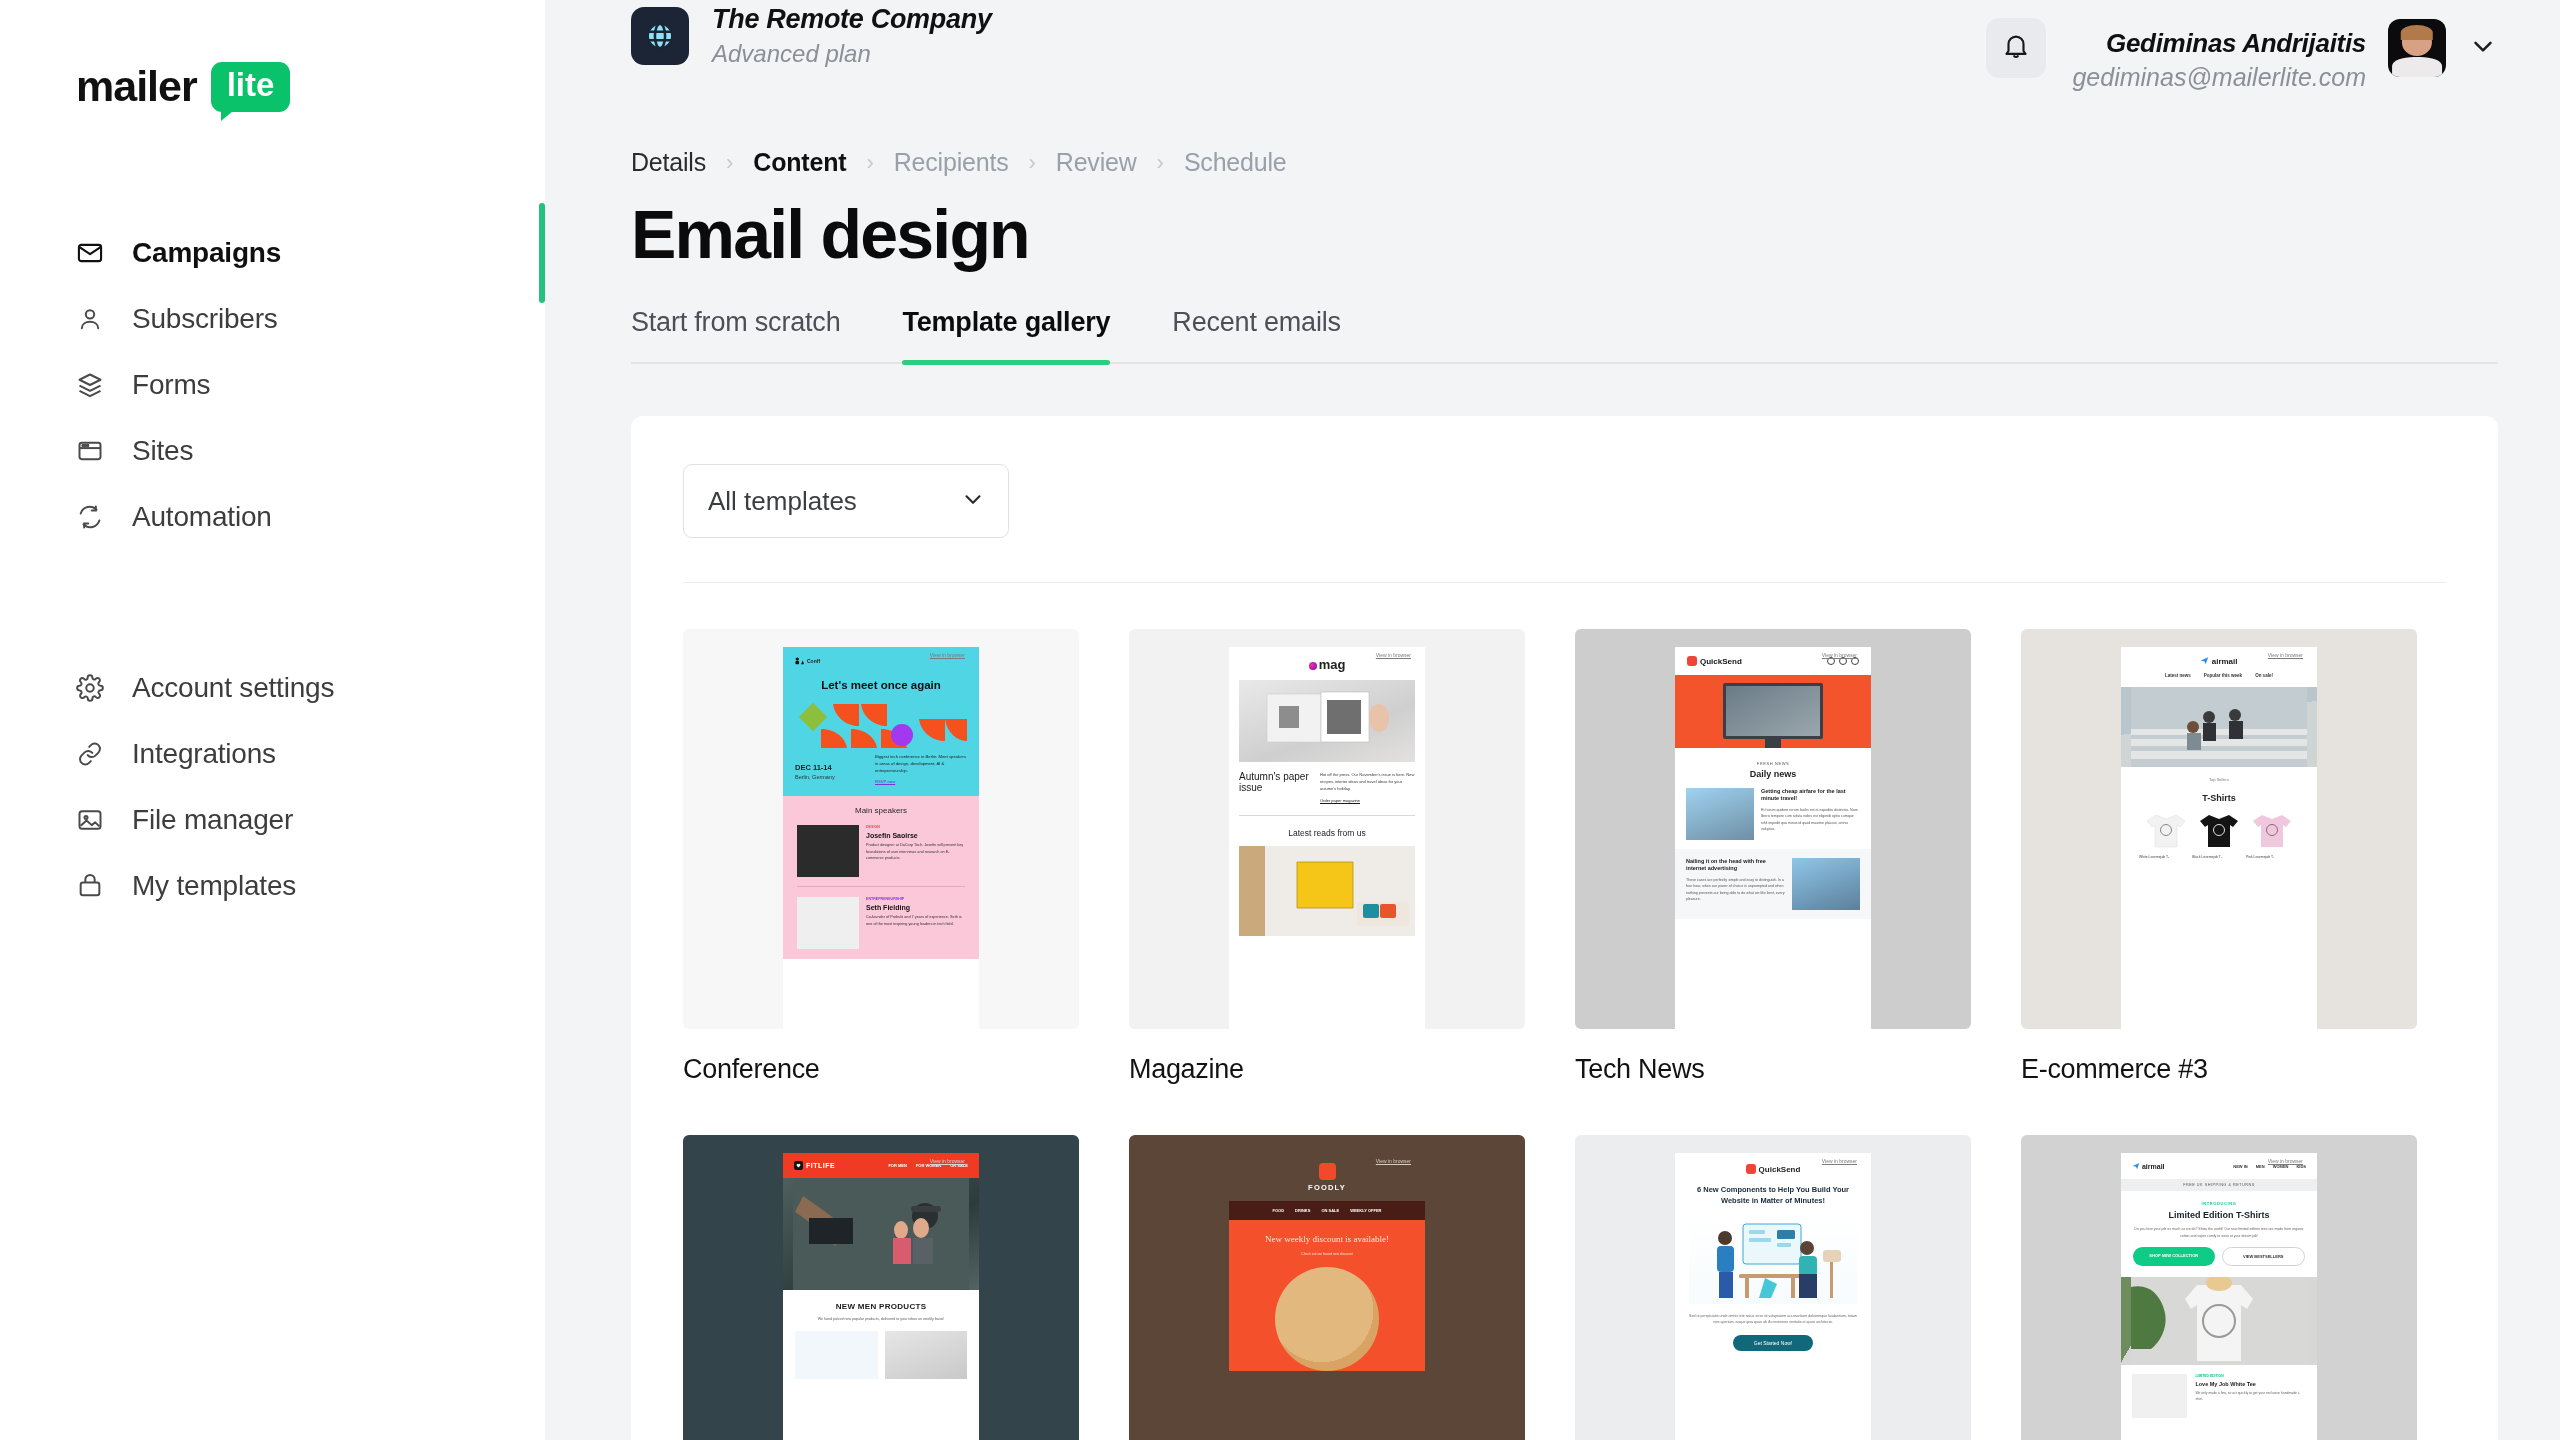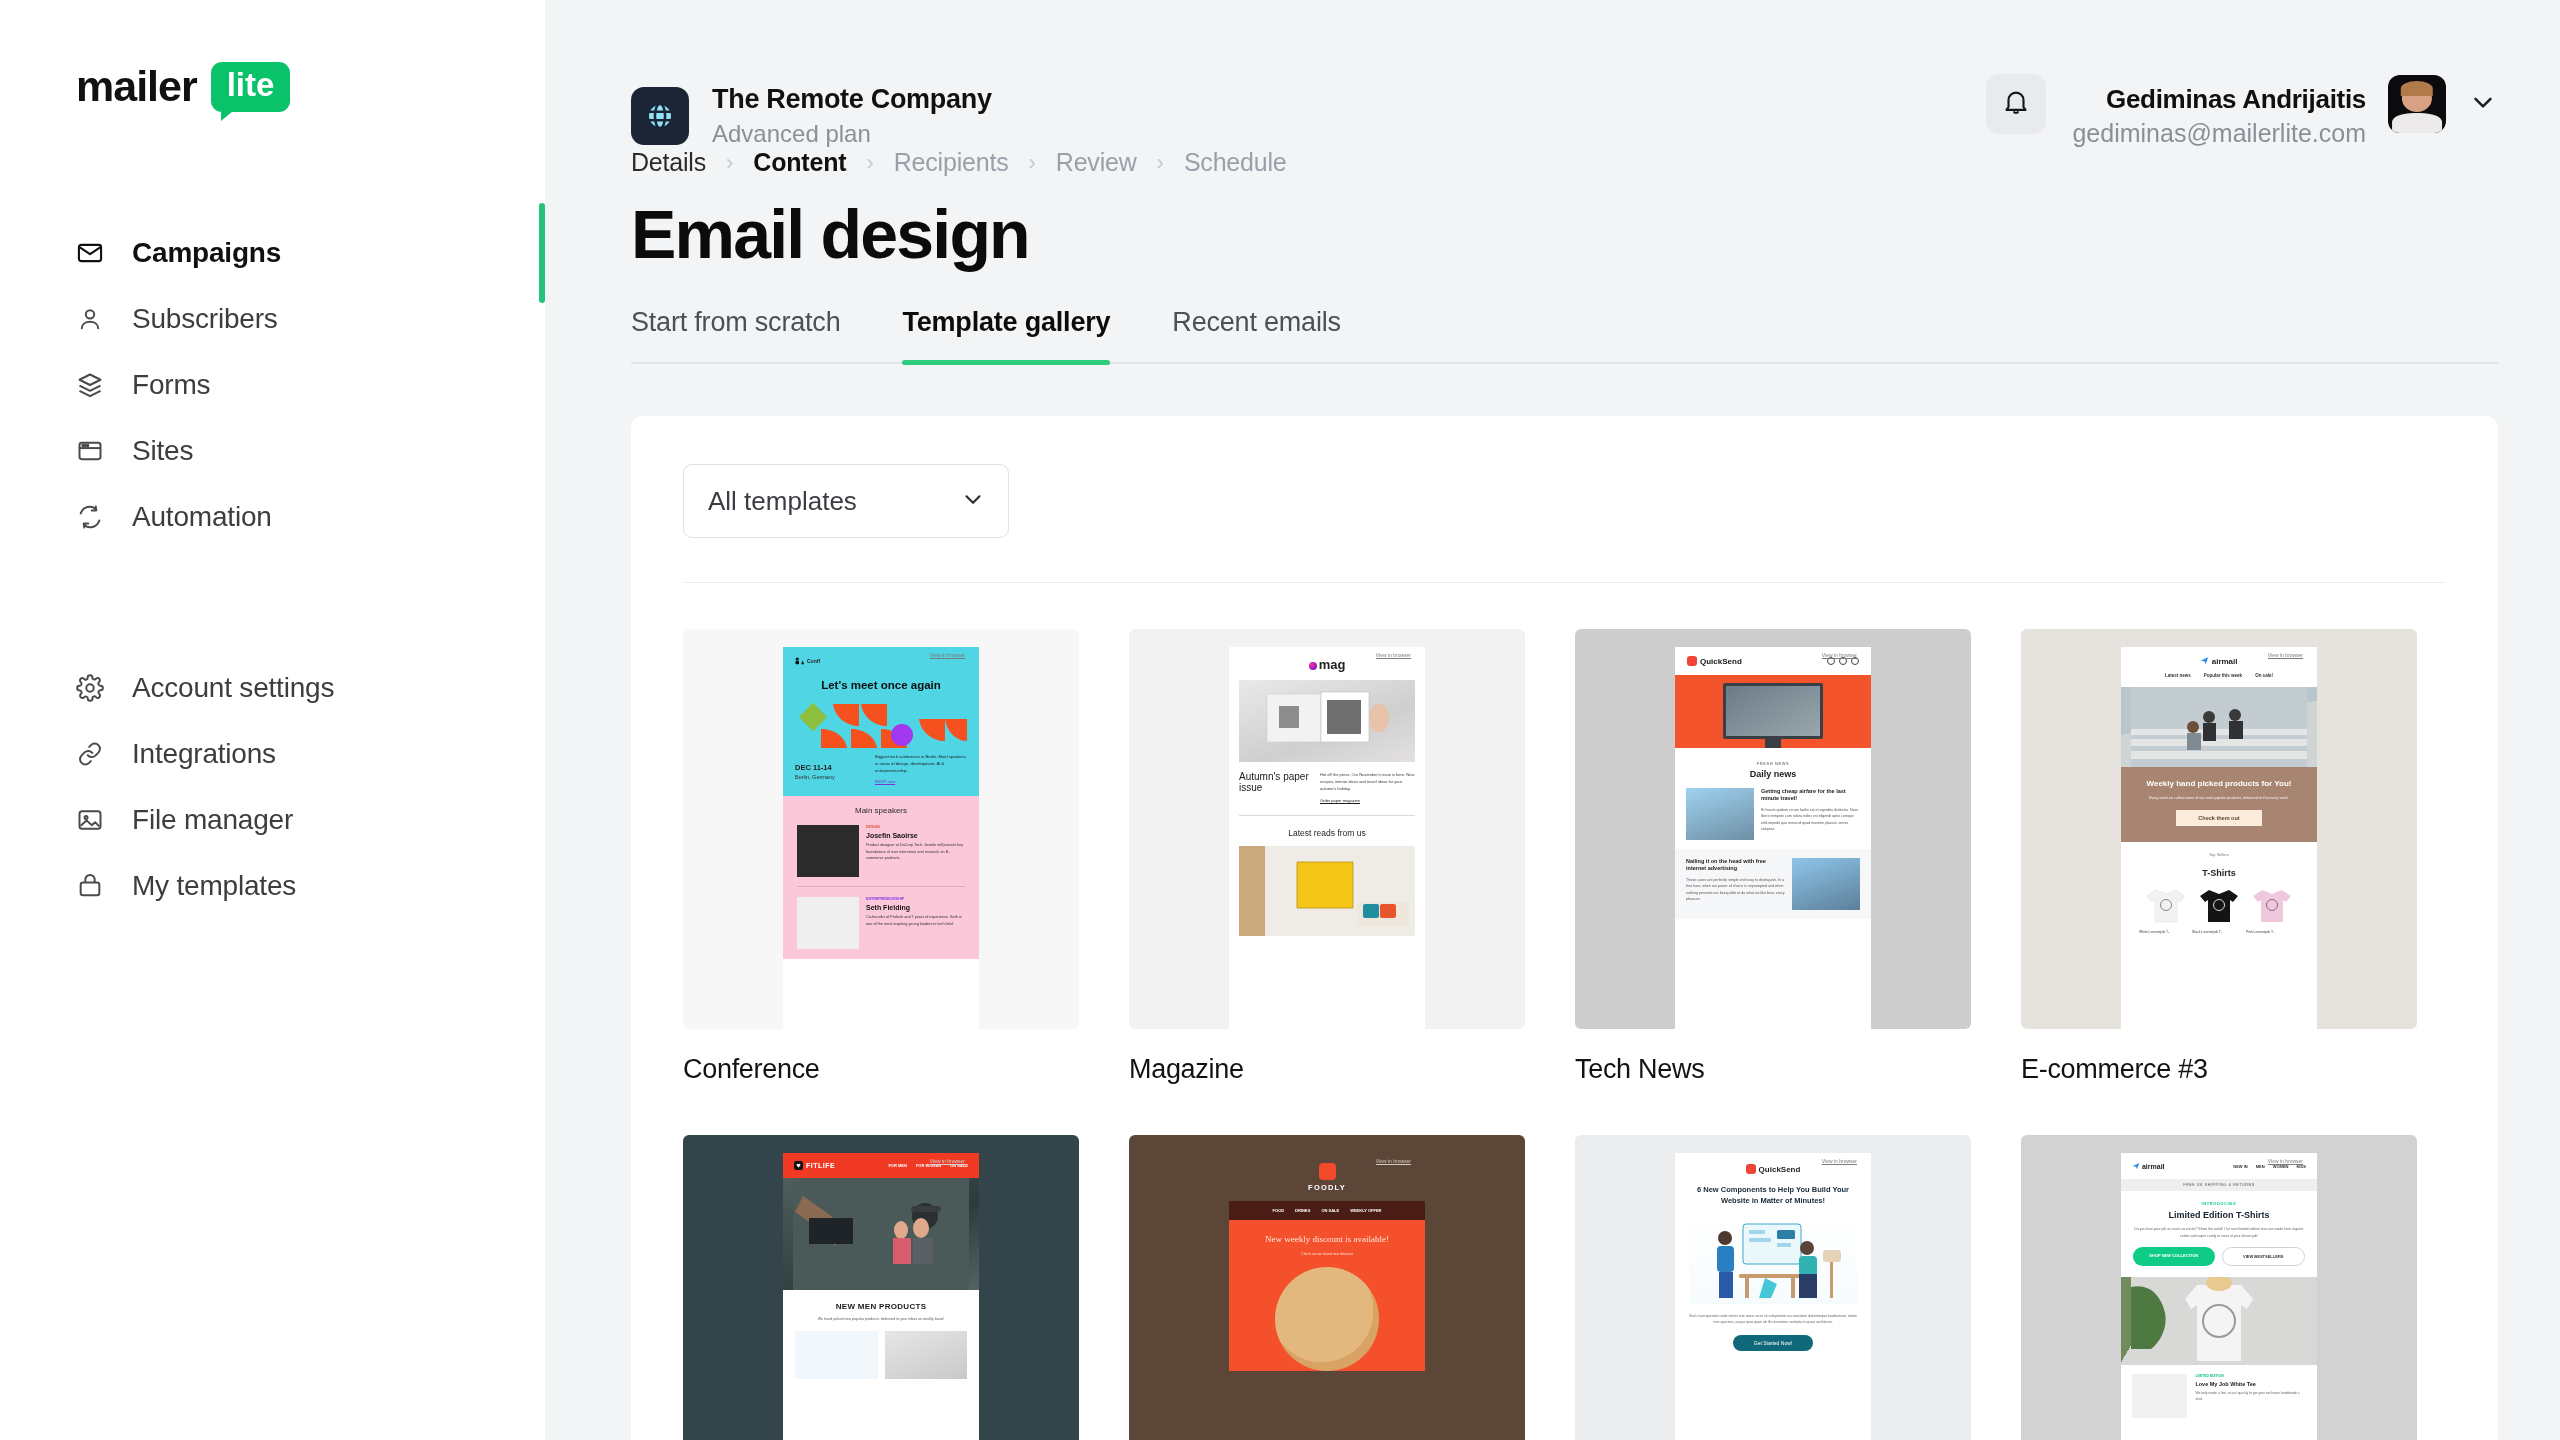--- a/index.html
+++ b/index.html
@@ -40,22 +40,22 @@
     position: absolute; right: 0; width: 6px; height: 100px;
     background: #24C27A; border-radius: 3px;
   }
 
   
   .main {
     flex: 1 1 auto; height: 1440px; background: #F3F4F6;
     overflow: hidden; position: relative;
   }
   .topbar {
-    height: 148px; display: flex; align-items: flex-end;
-    padding: 12px 62px 0 86px; justify-content: space-between;
+    height: 148px; display: flex; align-items: flex-start;
+    padding: 4px 62px 0 86px; justify-content: space-between; font-style: italic;
   }
   .brand { display: flex; align-items: center; gap: 23px; }
   .brand-logo {
     width: 58px; height: 58px; border-radius: 13px; background: #1B2535;
     display: flex; align-items: center; justify-content: center;
   }
   .brand-names { display: flex; flex-direction: column; gap: 5px; }
   .brand-title { font-size: 27px; font-weight: 700; color: #111111; letter-spacing: -0.3px; }
   .brand-plan { font-size: 24px; color: #8b8f98; }
   .topright { display: flex; align-items: center; gap: 26px; }
@@ -581,25 +581,20 @@
                 <svg width="100%" height="80" viewBox="0 0 176 80">
                     <rect width="176" height="80" fill="#c3ccd0"></rect>
                     <path d="M0 42h176v6H0zM0 52h176v7H0zM0 64h176v8H0z" fill="#e4e6e5"></path>
                     <circle cx="78" cy="30" r="6" fill="#3a3a3a"></circle>
                     <circle cx="104" cy="28" r="6" fill="#3a3a3a"></circle>
                     <rect x="72" y="36" width="13" height="18" fill="#2f3134"></rect>
                     <rect x="98" y="34" width="14" height="18" fill="#2f3134"></rect>
                     <circle cx="62" cy="40" r="6" fill="#6b4f3a"></circle>
                     <rect x="56" y="46" width="14" height="17" fill="#7f8b93"></rect>
                   </svg>
-              </div>
-              <div class="am-band">
-                <div class="am-bh">Weekly hand picked products for You!</div>
-                <div style="font-size:3.6px;line-height:1.8;margin-top:7px;opacity:.92">Every week we collect some of our most popular products, delivered to You every week.</div>
-                <div class="am-btn">Check them out</div>
               </div>
               <div style="text-align:center;font-size:4px;color:#777;margin-top:10px">Top Sellers</div>
               <div class="am-ts">T-Shirts</div>
               <div class="am-prods">
                 <svg class="am-shirt" viewBox="0 0 46 40">
                     <path d="M13 4l10 4 10-4 9 6-5 6-3-2v22H12V14l-3 2-5-6z" fill="#F2F2F2" stroke="#ddd" stroke-width=".5"></path>
                     <circle cx="23" cy="19" r="5.5" fill="none" stroke="#888" stroke-width="1"></circle>
                   </svg>
                 <svg class="am-shirt" viewBox="0 0 46 40">
                     <path d="M13 4l10 4 10-4 9 6-5 6-3-2v22H12V14l-3 2-5-6z" fill="#141414"></path>

